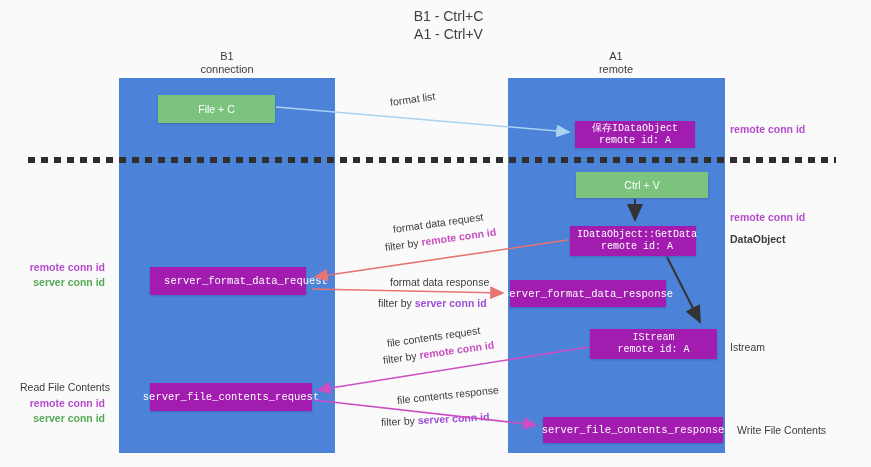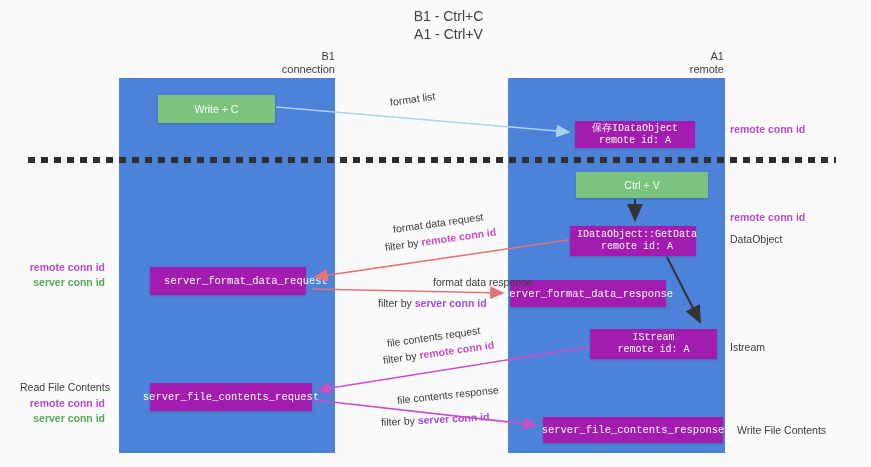--- a/index.html
+++ b/index.html
@@ -9,21 +9,21 @@
     position: relative;
     width: 871px; height: 467px;
     background: #fafafa;
     overflow: hidden;
   }
   .title { position: absolute; left: 0; width: 871px; text-align: center;
            font-size: 14px; color: #404040; margin-left: 13px; }
   .title.l1 { top: 8px; }
   .title.l2 { top: 26px; }
 
-  .lane-header { position: absolute; width: 216px; text-align: right;
+  .lane-header { position: absolute; width: 216px; text-align: center;
                  font-size: 11px; color: #3c3c3c; line-height: 13px; top: 50px; }
   .lane-header.left { left: 119px; }
   .lane-header.right { left: 508px; }
 
   .lane { position: absolute; top: 78px; height: 375px; background: #4d82d9; }
   .lane.left  { left: 119px; width: 216px; }
   .lane.right { left: 508px; width: 217px; }
 
   .dashes { position: absolute; left: 28px; top: 157px; width: 808px; height: 6px;
             background: repeating-linear-gradient(90deg, #2e2e2e 0 7px, transparent 7px 13px); }
@@ -76,21 +76,21 @@
     <div>A1</div>
     <div>remote</div>
   </div>
 
   <div class="lane left"></div>
   <div class="lane right"></div>
 
   <div class="dashes"></div>
 
   <div class="node green ctrl-c">
-    <span>Write + C</span>
+    <span>File + C</span>
   </div>
 
   <div class="node orange save-obj">
     <span>保存IDataObject</span>
     <span>remote id: A</span>
   </div>
 
   <div class="node green ctrl-v">
     <span>Ctrl + V</span>
   </div>
@@ -116,38 +116,38 @@
   <div class="node orange sfcreq">
     <span>server_file_contents_request</span>
   </div>
 
   <div class="node orange sfcresp">
     <span>server_file_contents_response</span>
   </div>
 
   <div class="side-label bold-purple" style="left:730px; top:123px;">remote conn id</div>
   <div class="side-label bold-purple" style="left:730px; top:211px;">remote conn id</div>
-  <div class="side-label" style="left:730px; top:233px;">DataObject</div>
+  <div class="side-label" style="left:730px; top:233px;font-weight:bold;">DataObject</div>
   <div class="side-label" style="left:730px; top:341px;">Istream</div>
   <div class="side-label" style="left:737px; top:424px;">Write File Contents</div>
 
   <div class="side-label bold-purple left-col" style="top:261px;">remote conn id</div>
   <div class="side-label bold-green left-col" style="top:276px;">server conn id</div>
   <div class="side-label left-col" style="top:381px;">Read File Contents</div>
   <div class="side-label bold-purple left-col" style="top:397px;">remote conn id</div>
   <div class="side-label bold-green left-col" style="top:412px;">server conn id</div>
 
   <div class="arrow-label rot8" style="left:390px; top:96px;">format list</div>
 
   <div class="arrow-label rot8" style="left:393px; top:223px;">format data request</div>
   <div class="arrow-label rot8" style="left:385px; top:241px;">
     <span>filter by </span><span class="remote">remote conn id</span>
   </div>
 
-  <div class="arrow-label" style="left:390px; top:276px;margin-left:43px;">format data response</div>
+  <div class="arrow-label" style="left:390px; top:276px;">format data response</div>
   <div class="arrow-label" style="left:378px; top:297px;">
     <span>filter by </span><span class="server">server conn id</span>
   </div>
 
   <div class="arrow-label rot8" style="left:387px; top:337px;">file contents request</div>
   <div class="arrow-label rot8" style="left:383px; top:354px;">
     <span>filter by </span><span class="remote">remote conn id</span>
   </div>
 
   <div class="arrow-label rot6" style="left:397px; top:394px;">file contents response</div>

